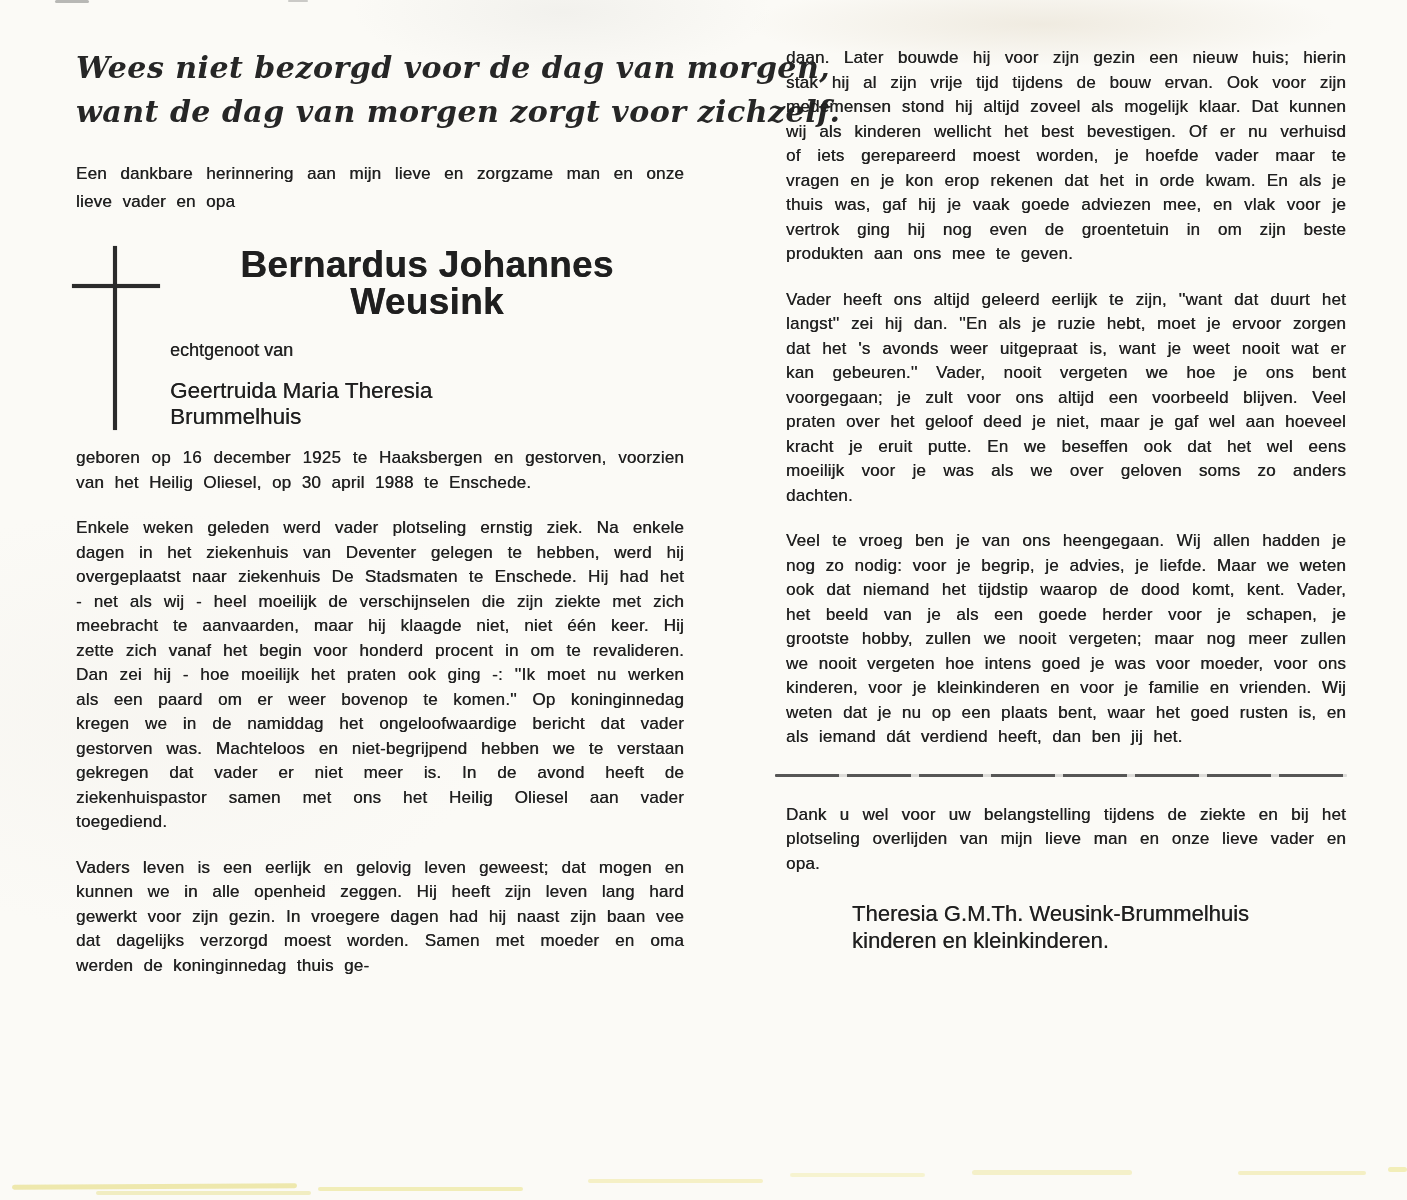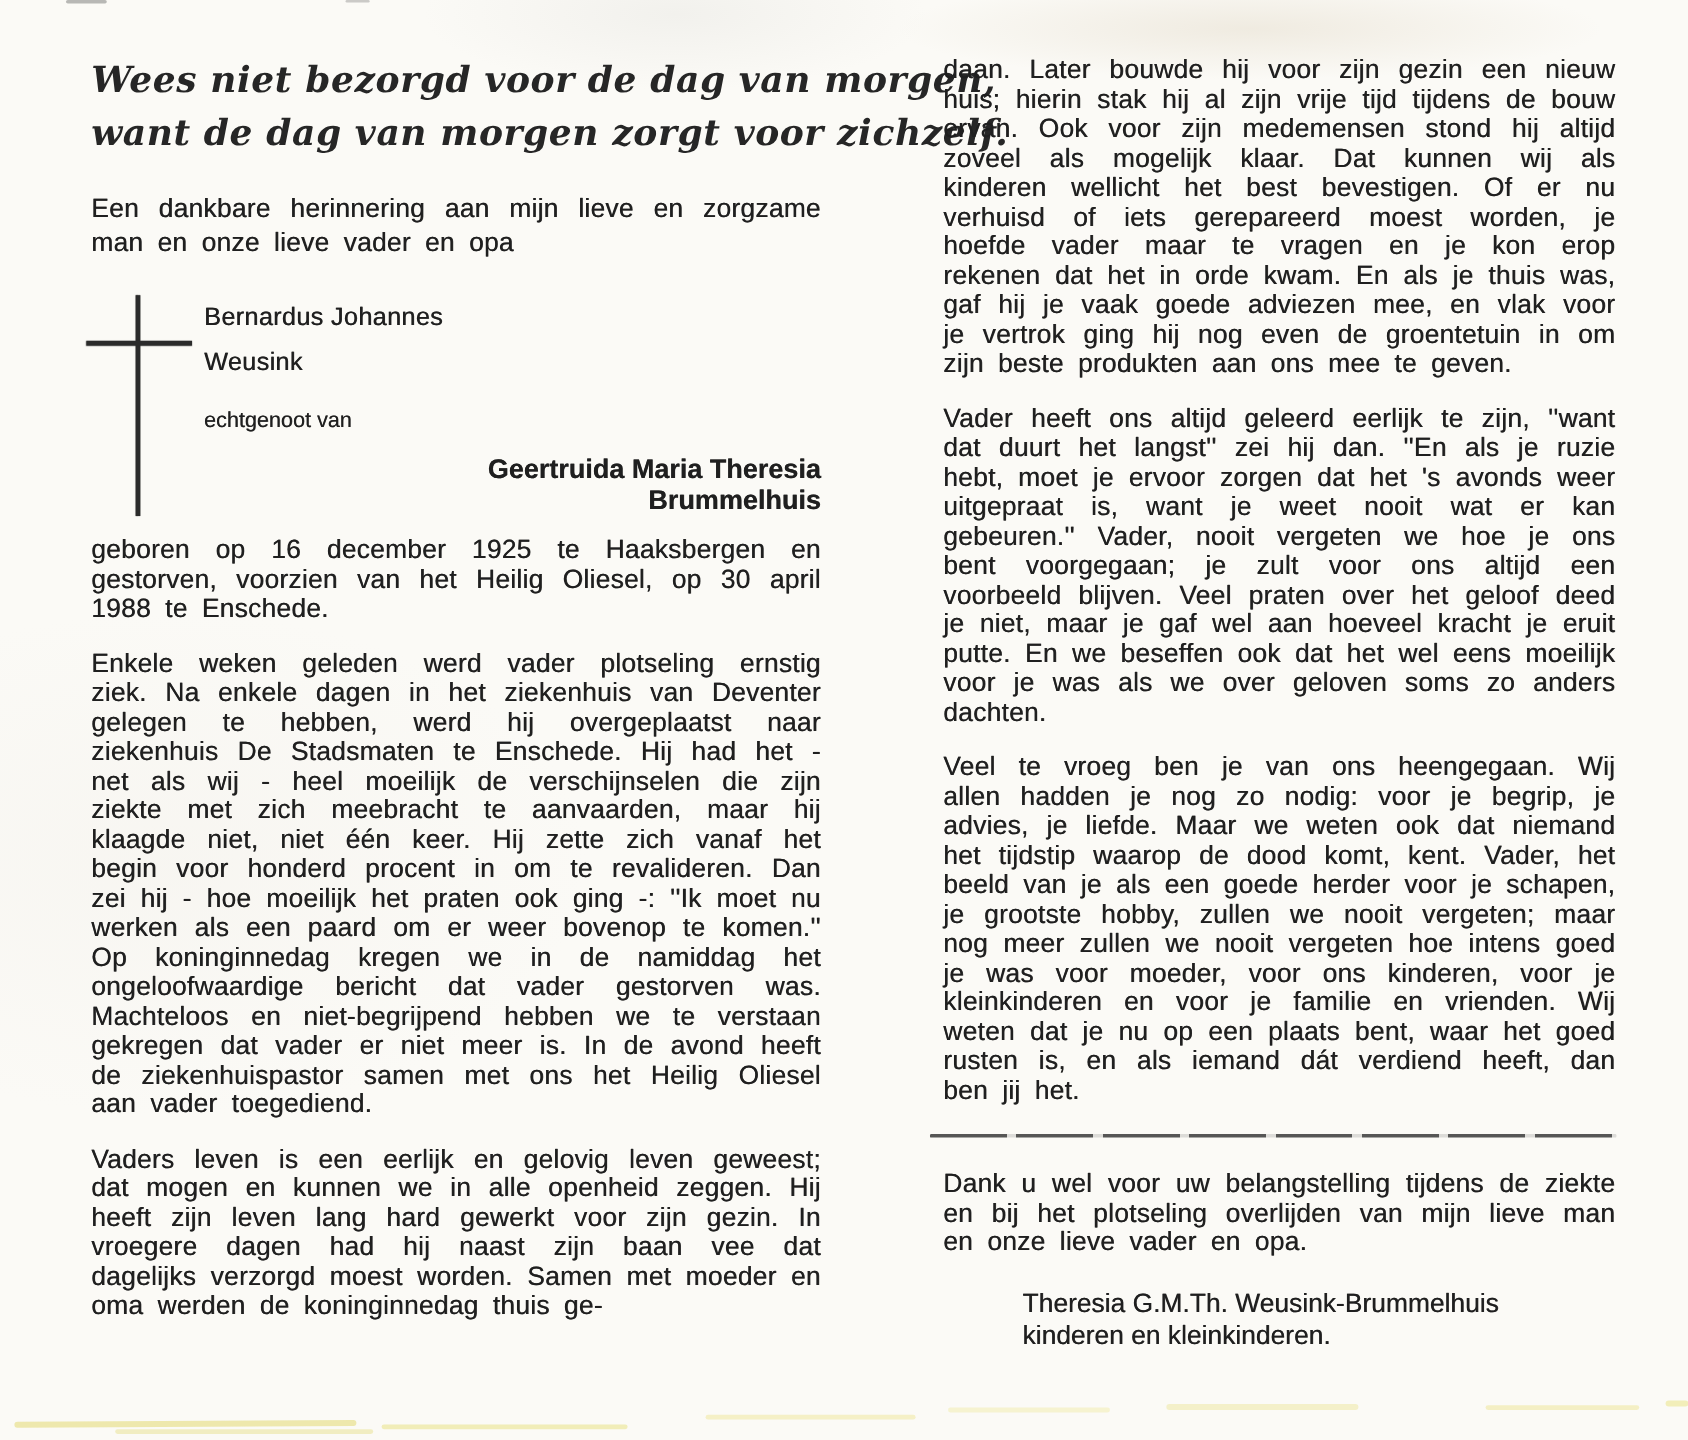--- a/index.html
+++ b/index.html
@@ -33,21 +33,21 @@
     font-style: italic;
     font-weight: 700;
     font-size: 30px;
     line-height: 44px;
     letter-spacing: 0.5px;
     color: #262626;
     white-space: nowrap;
   }
 
   .body-text {
-    font-size: 22px;
+    font-size: 17px;
     line-height: 24.5px;
     text-align: justify;
     word-spacing: 5.5px;
     letter-spacing: 0.2px;
     text-shadow: 0.35px 0 0 rgba(31,31,31,0.85);
     margin: 0 0 21px 0;
   }
   .intro { margin-top: 26px; margin-bottom: 30px; line-height: 28px; }
 
   .name-block {
@@ -58,38 +58,38 @@
   }
   .cross-v, .cross-h {
     position: absolute;
     background: #2b2b2b;
     box-shadow: 0 0 1px rgba(40,40,40,0.7);
   }
   .cross-v { left: 37px; top: 0px;  width: 4px;  height: 184px; }
   .cross-h { left: -4px; top: 38px; width: 88px; height: 4px; }
 
   .deceased-name {
-    font-weight: 400;
-    font-size: 21px;
+    font-weight: 700;
+    font-size: 37px;
     line-height: 37px;
     letter-spacing: 0.3px;
     text-shadow: 0.4px 0 0 rgba(31,31,31,0.9);
+    text-align: center;
   }
   .relation {
     font-size: 18px;
     margin-top: 20px;
     text-shadow: 0.3px 0 0 rgba(31,31,31,0.8);
   }
   .spouse-name {
-    font-weight: 700;
+    font-weight: 400;
     font-size: 22.5px;
     line-height: 26px;
     margin-top: 17px;
     text-shadow: 0.3px 0 0 rgba(31,31,31,0.9);
-    text-align: right;
   }
 
   .signature-divider {
     height: 3px;
     width: 572px;
     margin: 24px 0 26px -11px;
     background: repeating-linear-gradient(90deg,
       rgba(45,45,45,0.80) 0px, rgba(45,45,45,0.80) 64px,
       rgba(45,45,45,0.15) 64px, rgba(45,45,45,0.15) 72px);
     border-radius: 1px;

